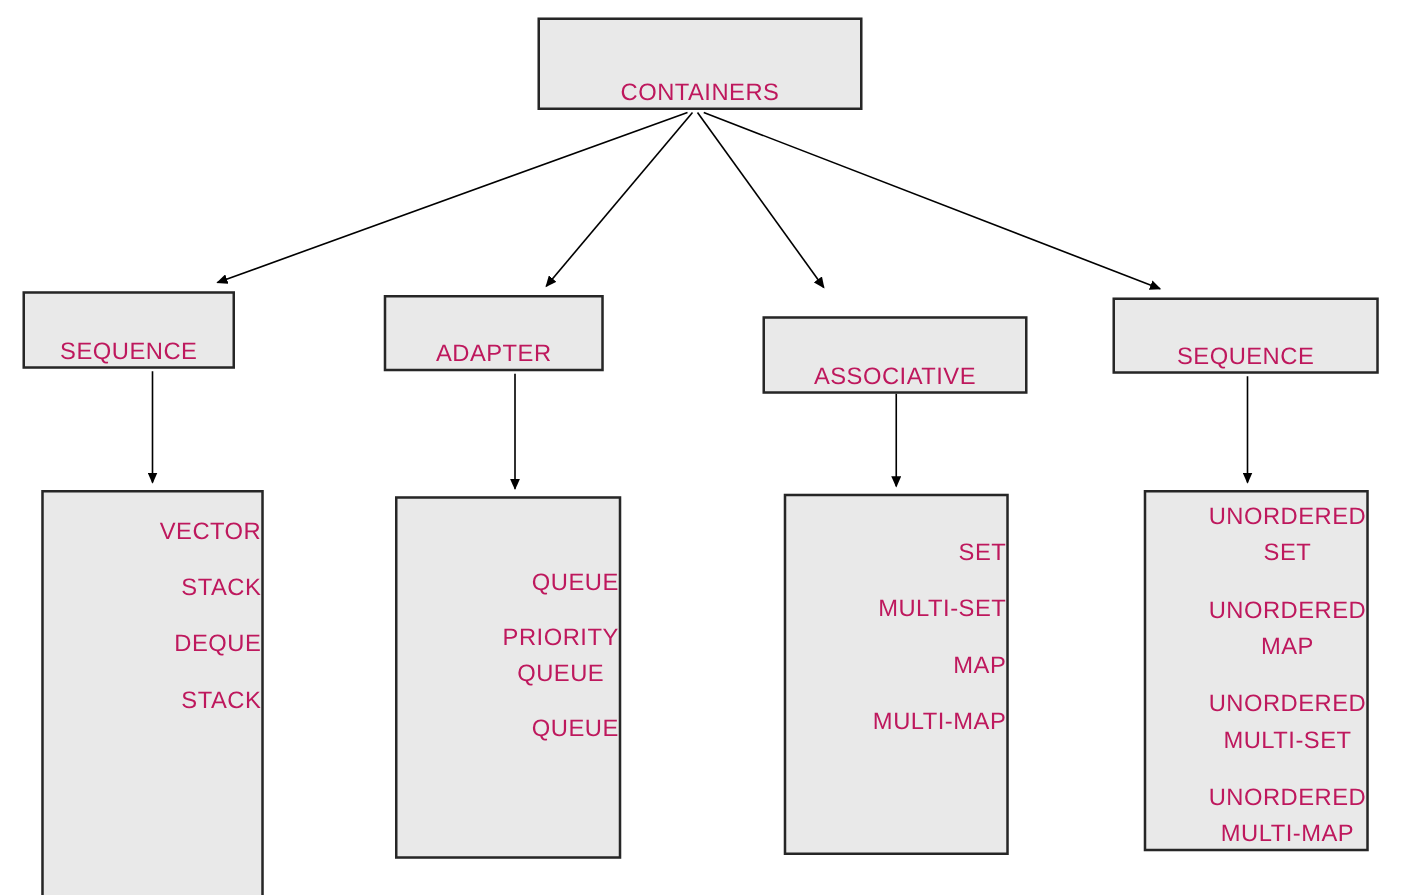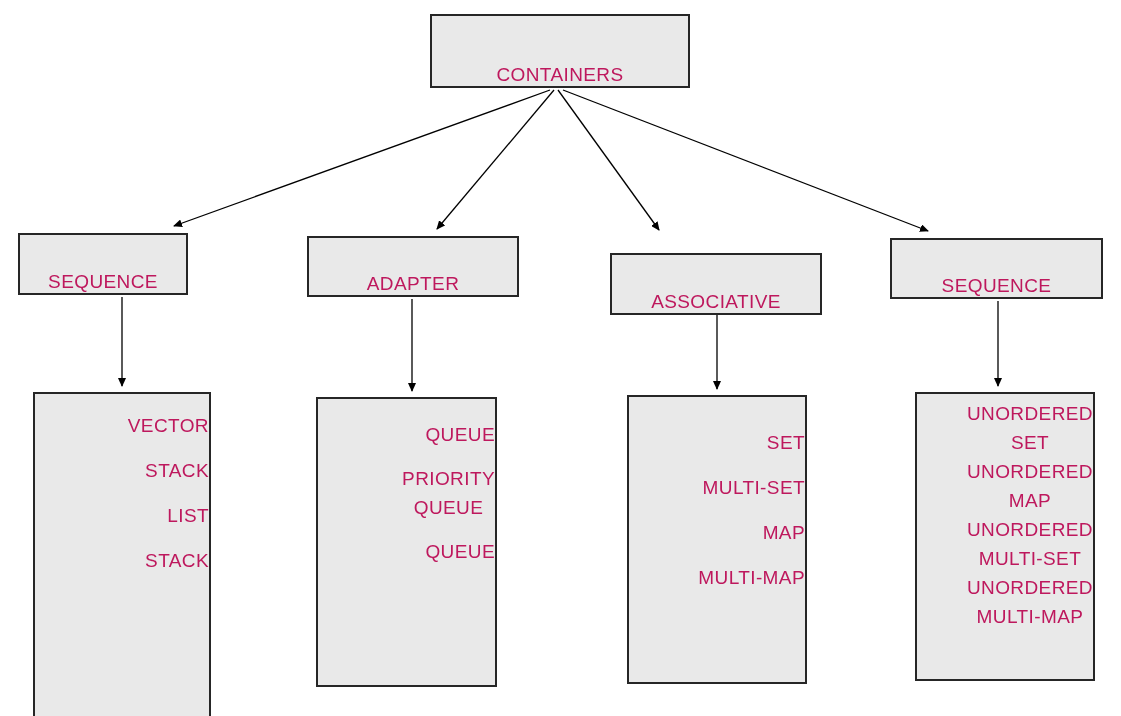--- a/index.html
+++ b/index.html
@@ -37,28 +37,28 @@
   }
   .detail .item {
     line-height: 29px;
     white-space: pre-line;
     text-align: center;
   }
   
   #root-node   { left: 430px; top: 14px;  width: 260px; height: 74px; }
   
   #cat-sequence    { left: 18px;  top: 233px; width: 170px; height: 62px; }
-  #cat-adapter     { left: 307px; top: 236px; width: 212px; height: 61px; }
+  #cat-adapter     { left: 307px; top: 236px; width: 176px; height: 61px; }
   #cat-associative { left: 610px; top: 237px; width: 212px; height: 62px; margin-top: 16px; }
   #cat-unordered   { left: 890px; top: 238px; width: 213px; height: 61px; }
   
   #det-sequence    { left: 33px;  top: 392px; width: 178px; height: 372px; padding-top: 17px; gap: 16px; }
-  #det-adapter     { left: 316px; top: 397px; width: 181px; height: 290px; padding-top: 21px; gap: 15px; }
+  #det-adapter     { left: 316px; top: 397px; width: 181px; height: 290px; padding-top: 53px; gap: 15px; }
   #det-associative { left: 627px; top: 395px; width: 180px; height: 289px; padding-top: 31px; gap: 16px; }
-  #det-unordered   { left: 915px; top: 392px; width: 180px; height: 289px; padding-top: 5px;  }
+  #det-unordered   { left: 915px; top: 392px; width: 180px; height: 289px; padding-top: 5px;  gap: 17px; }
 </style>
 </head>
 <body>
 
 <div class="canvas">
 
   <svg class="arrows" viewBox="0 0 1121 716" xmlns="http://www.w3.org/2000/svg">
     <defs>
       <marker id="arrowhead" markerWidth="10" markerHeight="8" refX="8" refY="4" orient="auto" markerUnits="userSpaceOnUse">
         <path d="M0,0 L9,4 L0,8 z" fill="#000000"></path>
@@ -89,21 +89,21 @@
   <div id="cat-associative" class="node">
     <span>ASSOCIATIVE</span>
   </div>
   <div id="cat-unordered" class="node">
     <span>SEQUENCE</span>
   </div>
 
   <div id="det-sequence" class="node detail">
     <span class="item">VECTOR</span>
     <span class="item">STACK</span>
-    <span class="item">LIST</span>
+    <span class="item">DEQUE</span>
     <span class="item">STACK</span>
   </div>
 
   <div id="det-adapter" class="node detail">
     <span class="item">QUEUE</span>
     <span class="item">PRIORITY
 QUEUE</span>
     <span class="item">QUEUE</span>
   </div>
 

